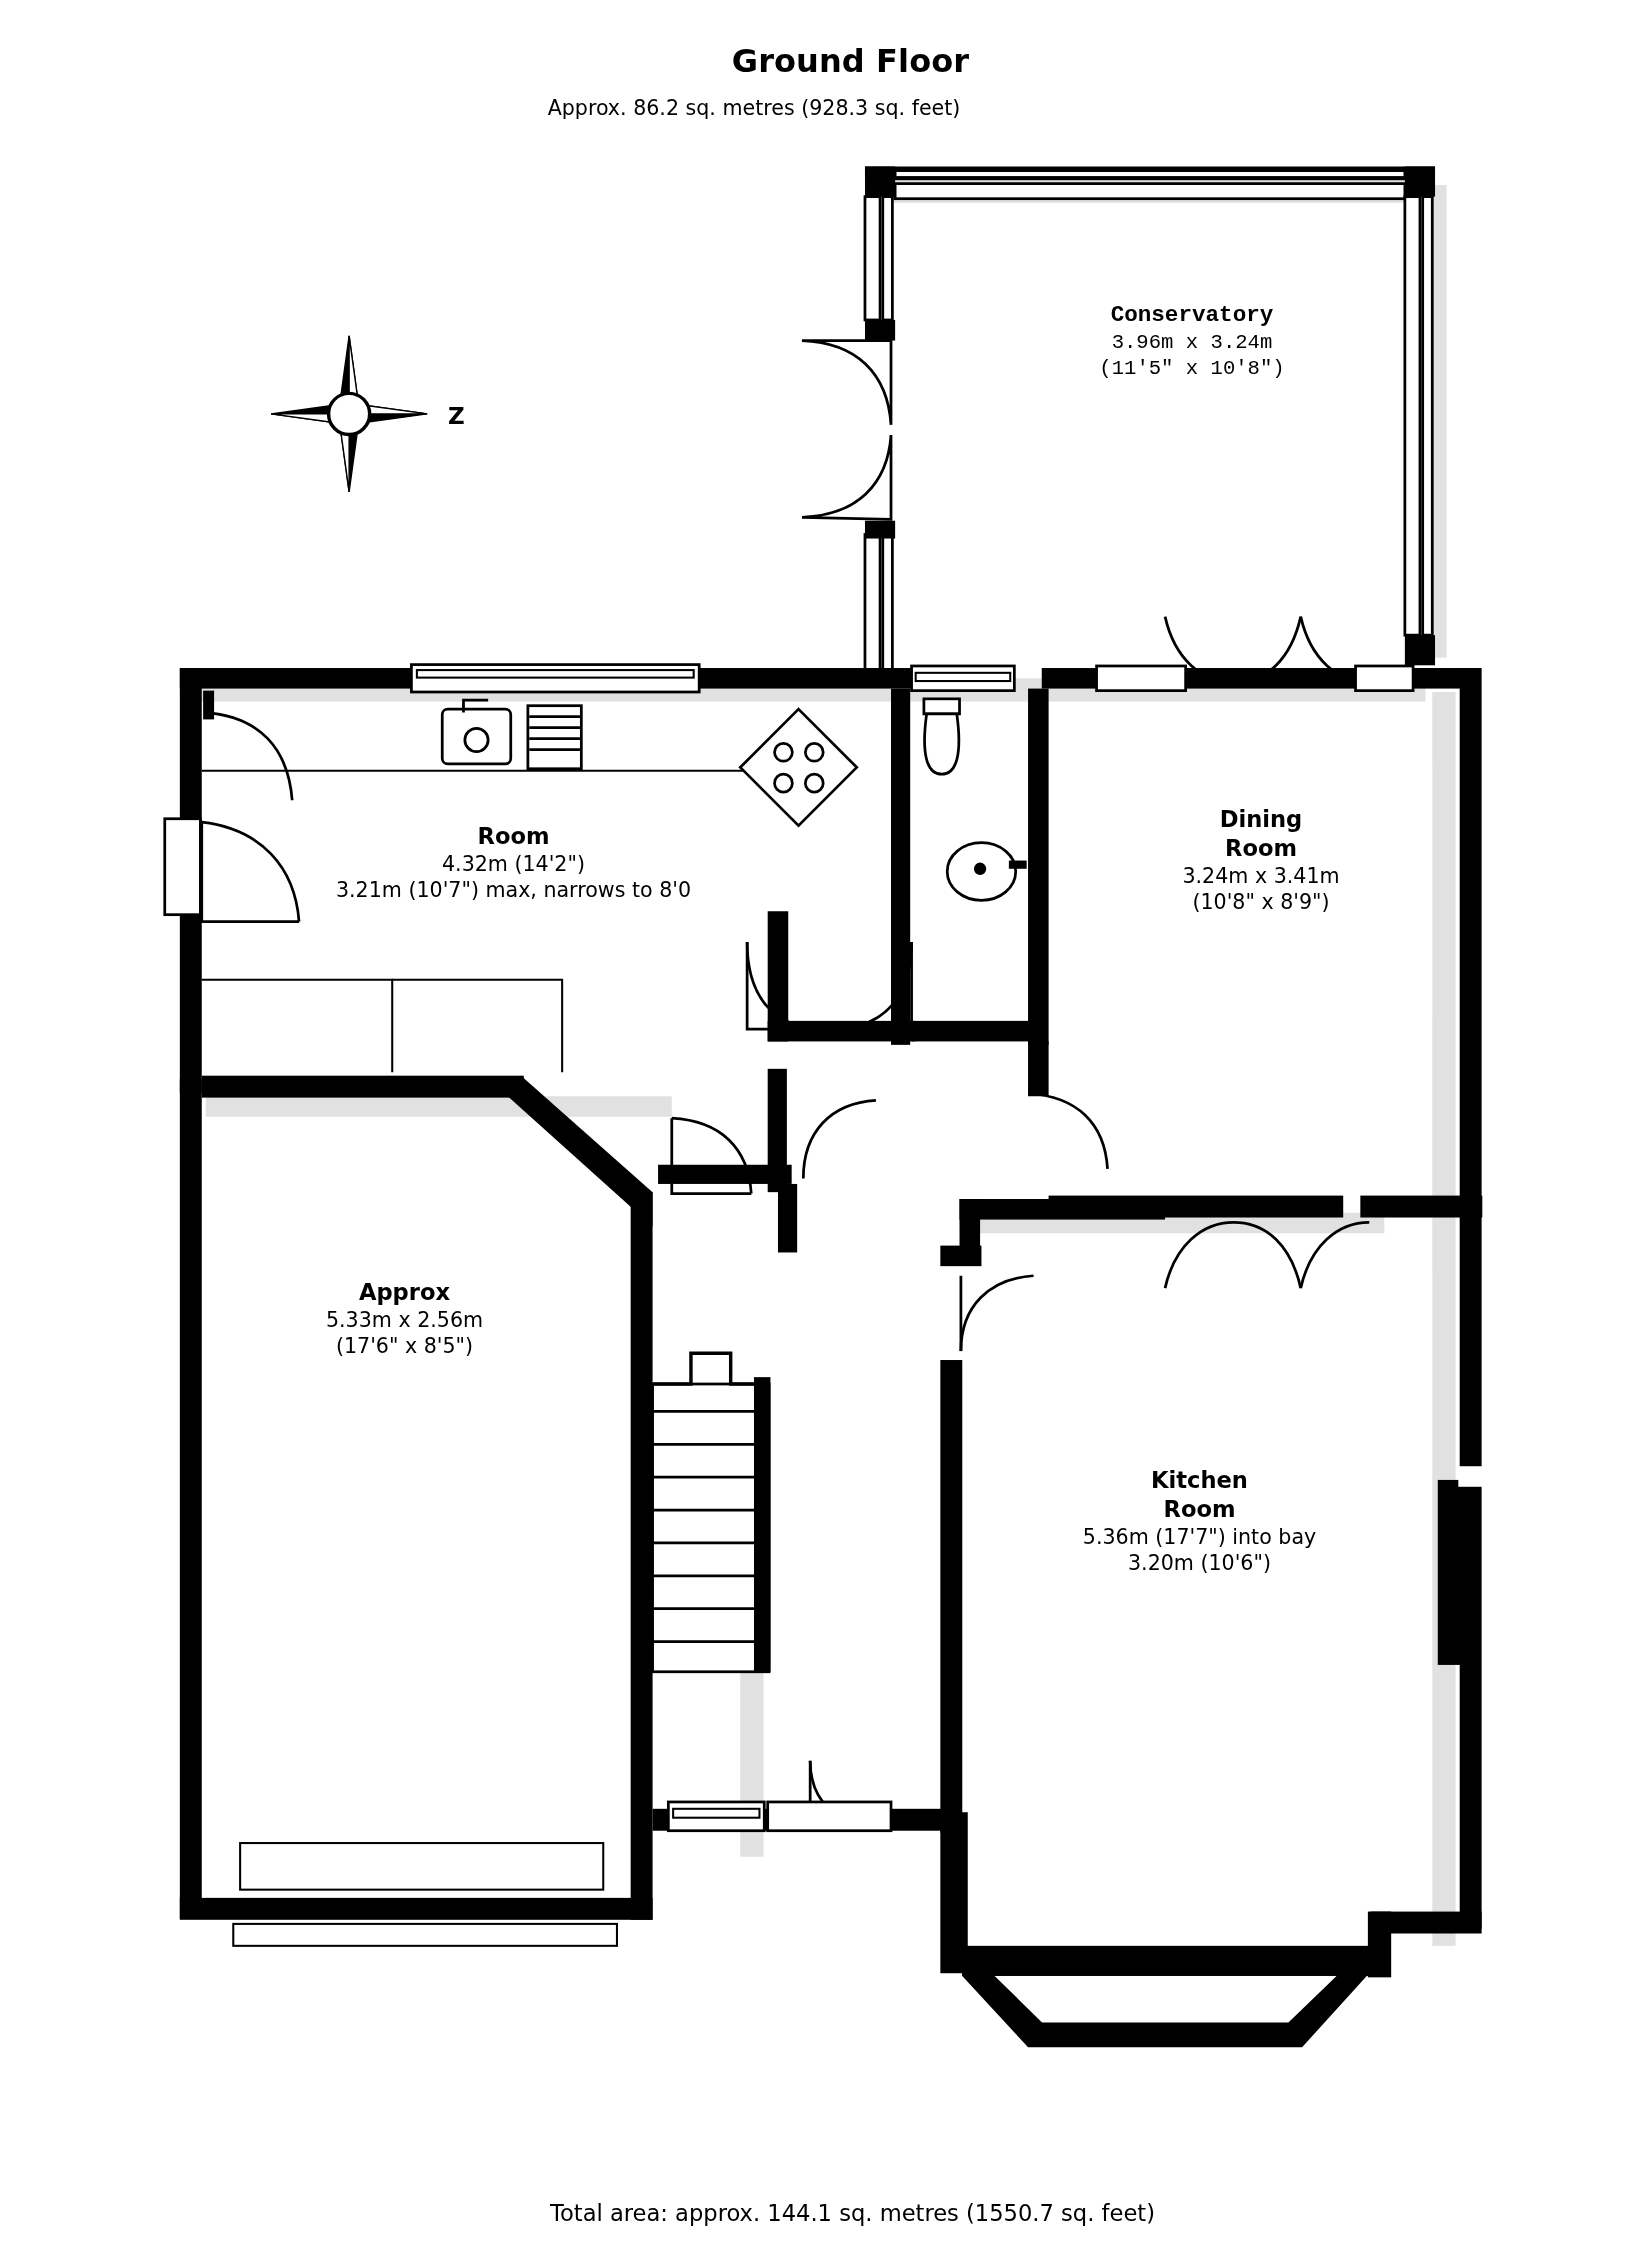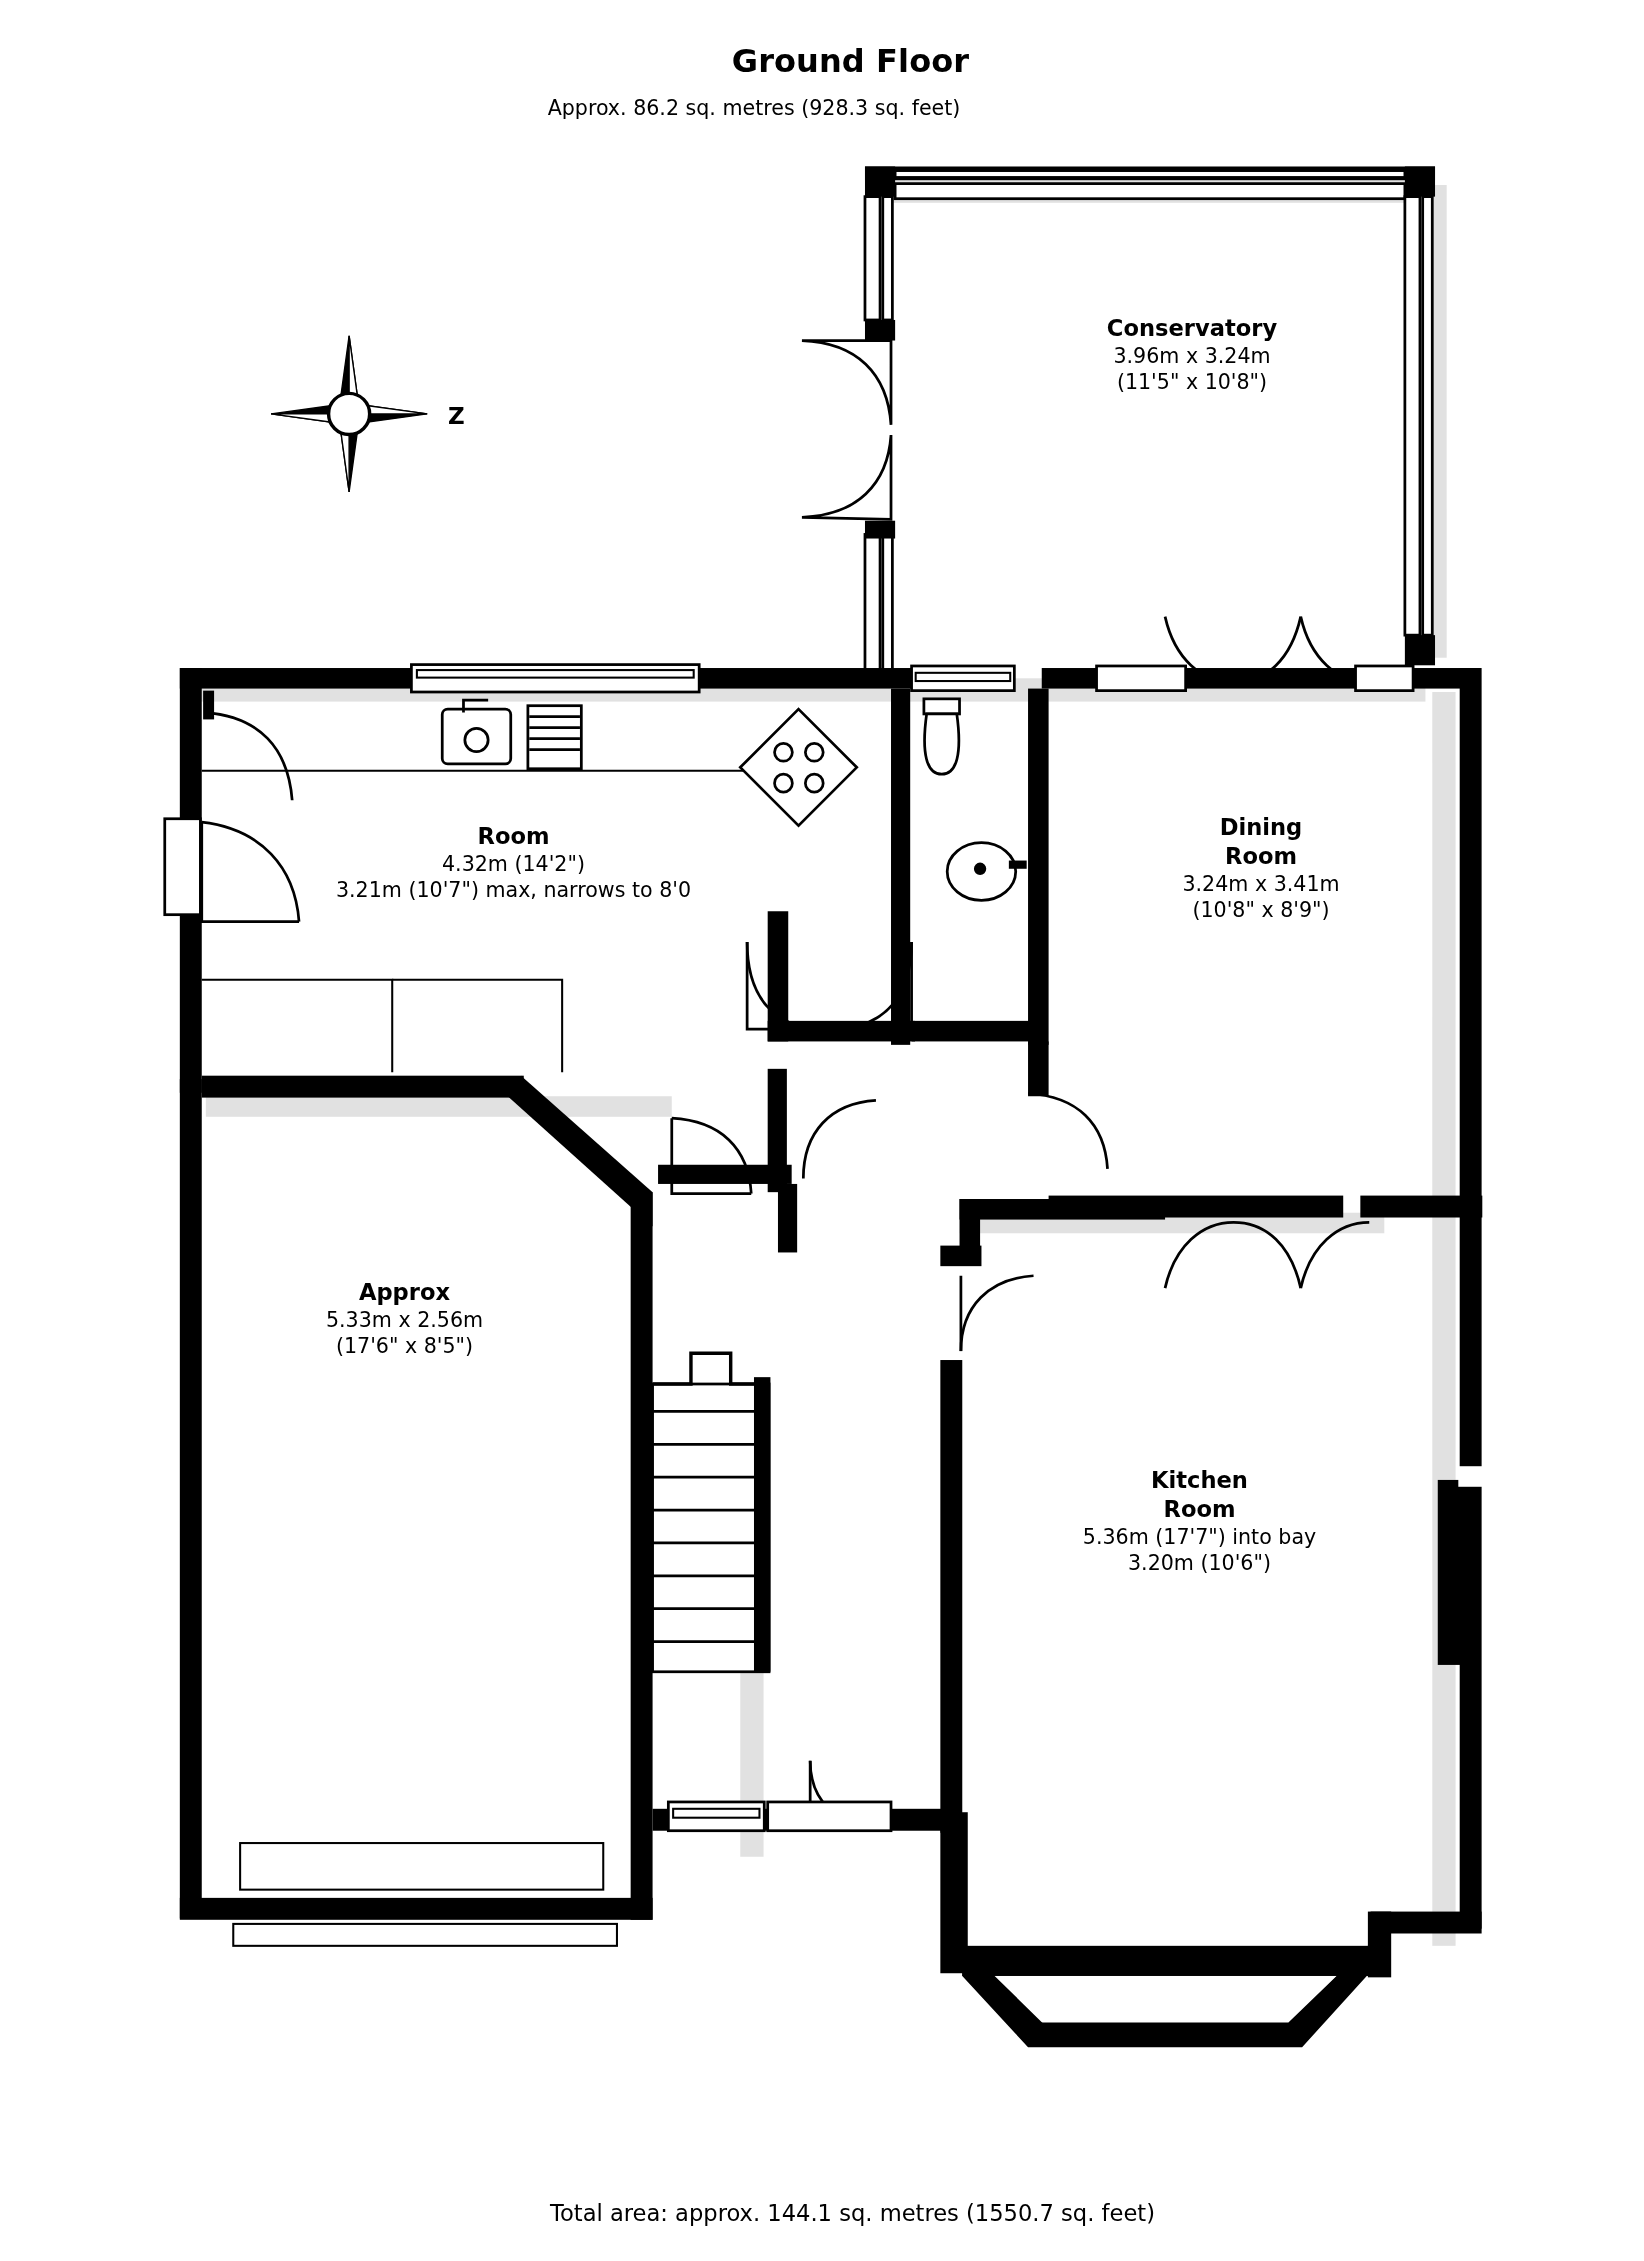--- a/index.html
+++ b/index.html
@@ -312,33 +312,33 @@
       <polygon points="130,10 144,112 130,124" fill="#fff"></polygon>
       <polygon points="130,238 116,136 130,124" fill="#fff"></polygon>
       <polygon points="16,124 118,138 130,124" fill="#fff"></polygon>
       <polygon points="244,124 142,110 130,124" fill="#fff"></polygon>
       <circle cx="130" cy="124" r="30" fill="#fff" stroke="#000" stroke-width="5"></circle>
     </g>
   </svg>
   <span class="letter">Z</span>
 </div>
 
-<div class="room-label" style="left:1000px; top:314px; width:384px;">
+<div class="room-label" style="left:1000px; top:301px; width:384px;font-family:Liberation Mono, monospace;">
   <span class="name">Conservatory</span>
   <span class="dim">3.96m x 3.24m</span>
   <span class="dim">(11'5" x 10'8")</span>
 </div>
 
 <div class="room-label" style="left:219px; top:822px; width:589px;">
   <span class="name">Room</span>
   <span class="dim">4.32m (14'2")</span>
   <span class="dim">3.21m (10'7") max, narrows to 8'0</span>
 </div>
 
-<div class="room-label" style="left:1069px; top:805px; width:384px;margin-top:8px;">
+<div class="room-label" style="left:1069px; top:805px; width:384px;">
   <span class="name">Dining</span>
   <span class="name">Room</span>
   <span class="dim">3.24m x 3.41m</span>
   <span class="dim">(10'8" x 8'9")</span>
 </div>
 
 <div class="room-label" style="left:206px; top:1278px; width:397px;">
   <span class="name">Approx</span>
   <span class="dim">5.33m x 2.56m</span>
   <span class="dim">(17'6" x 8'5")</span>

